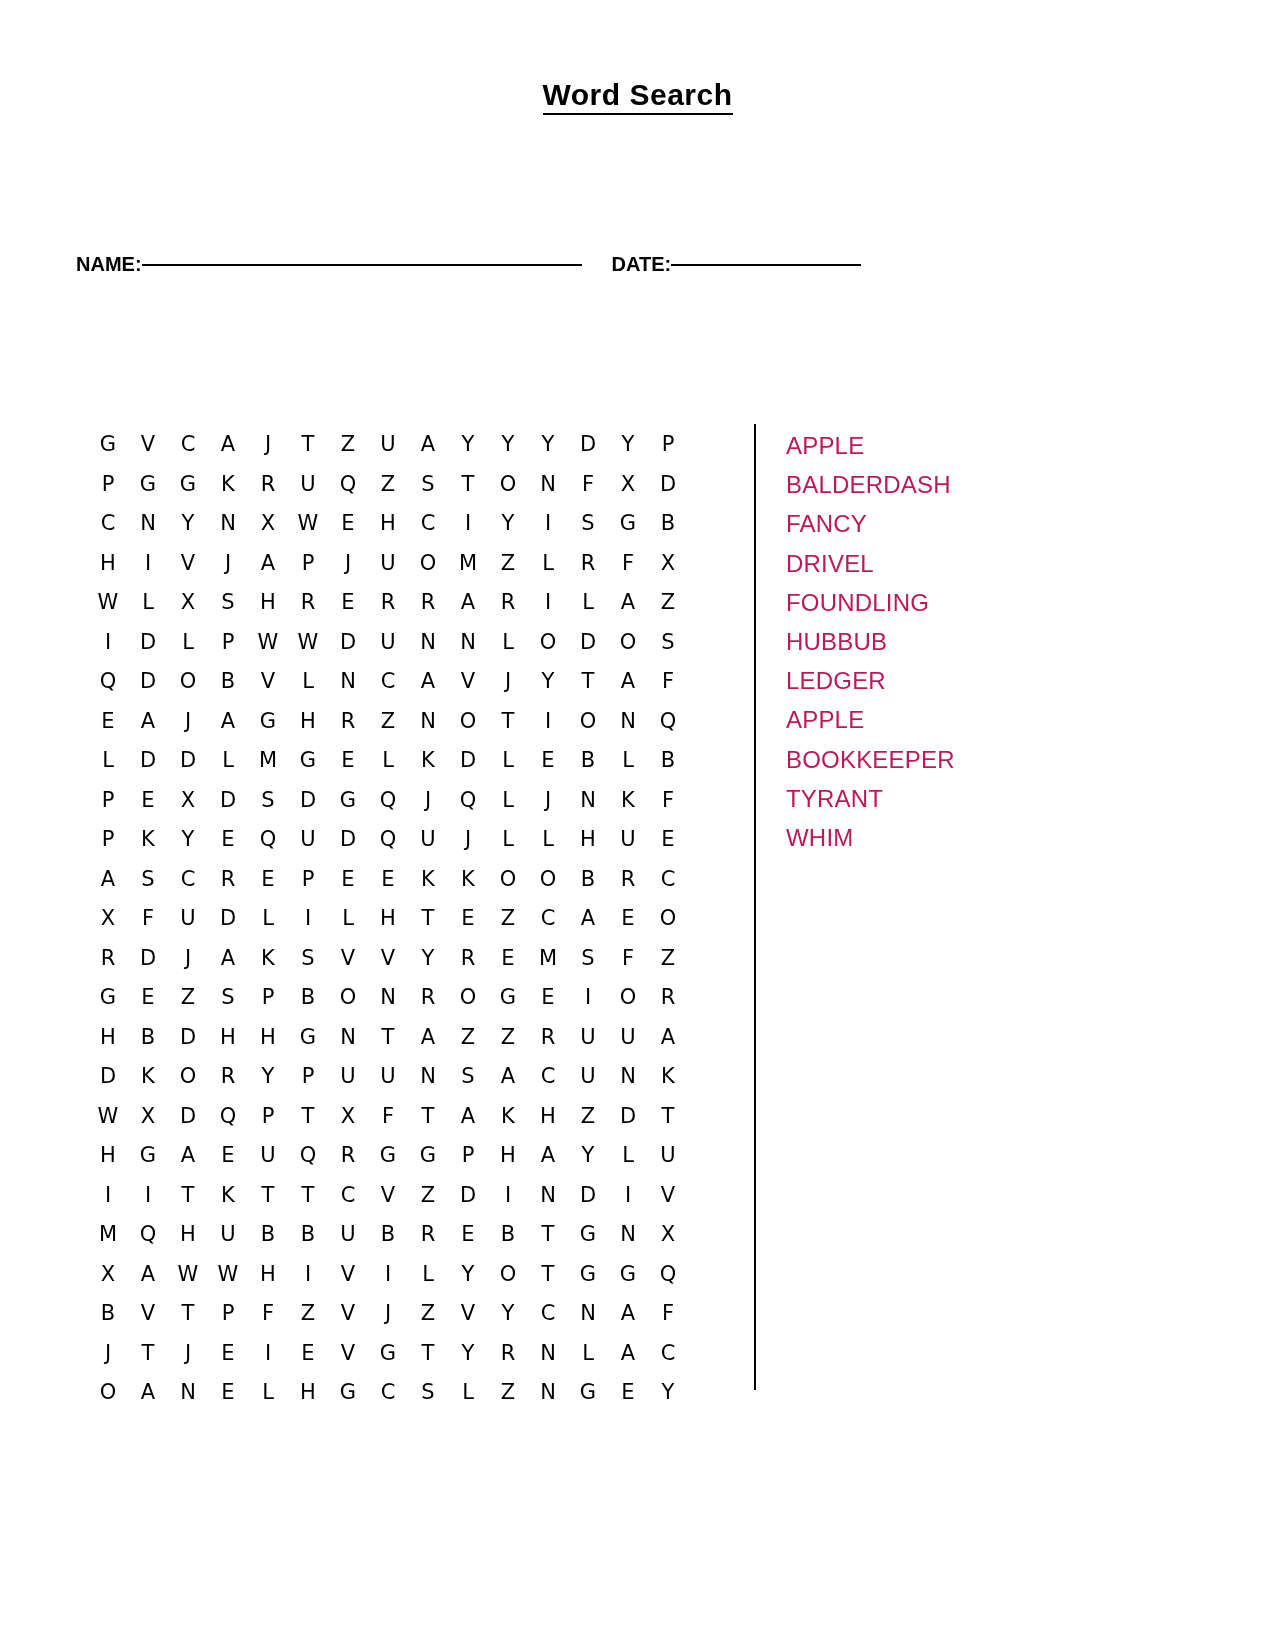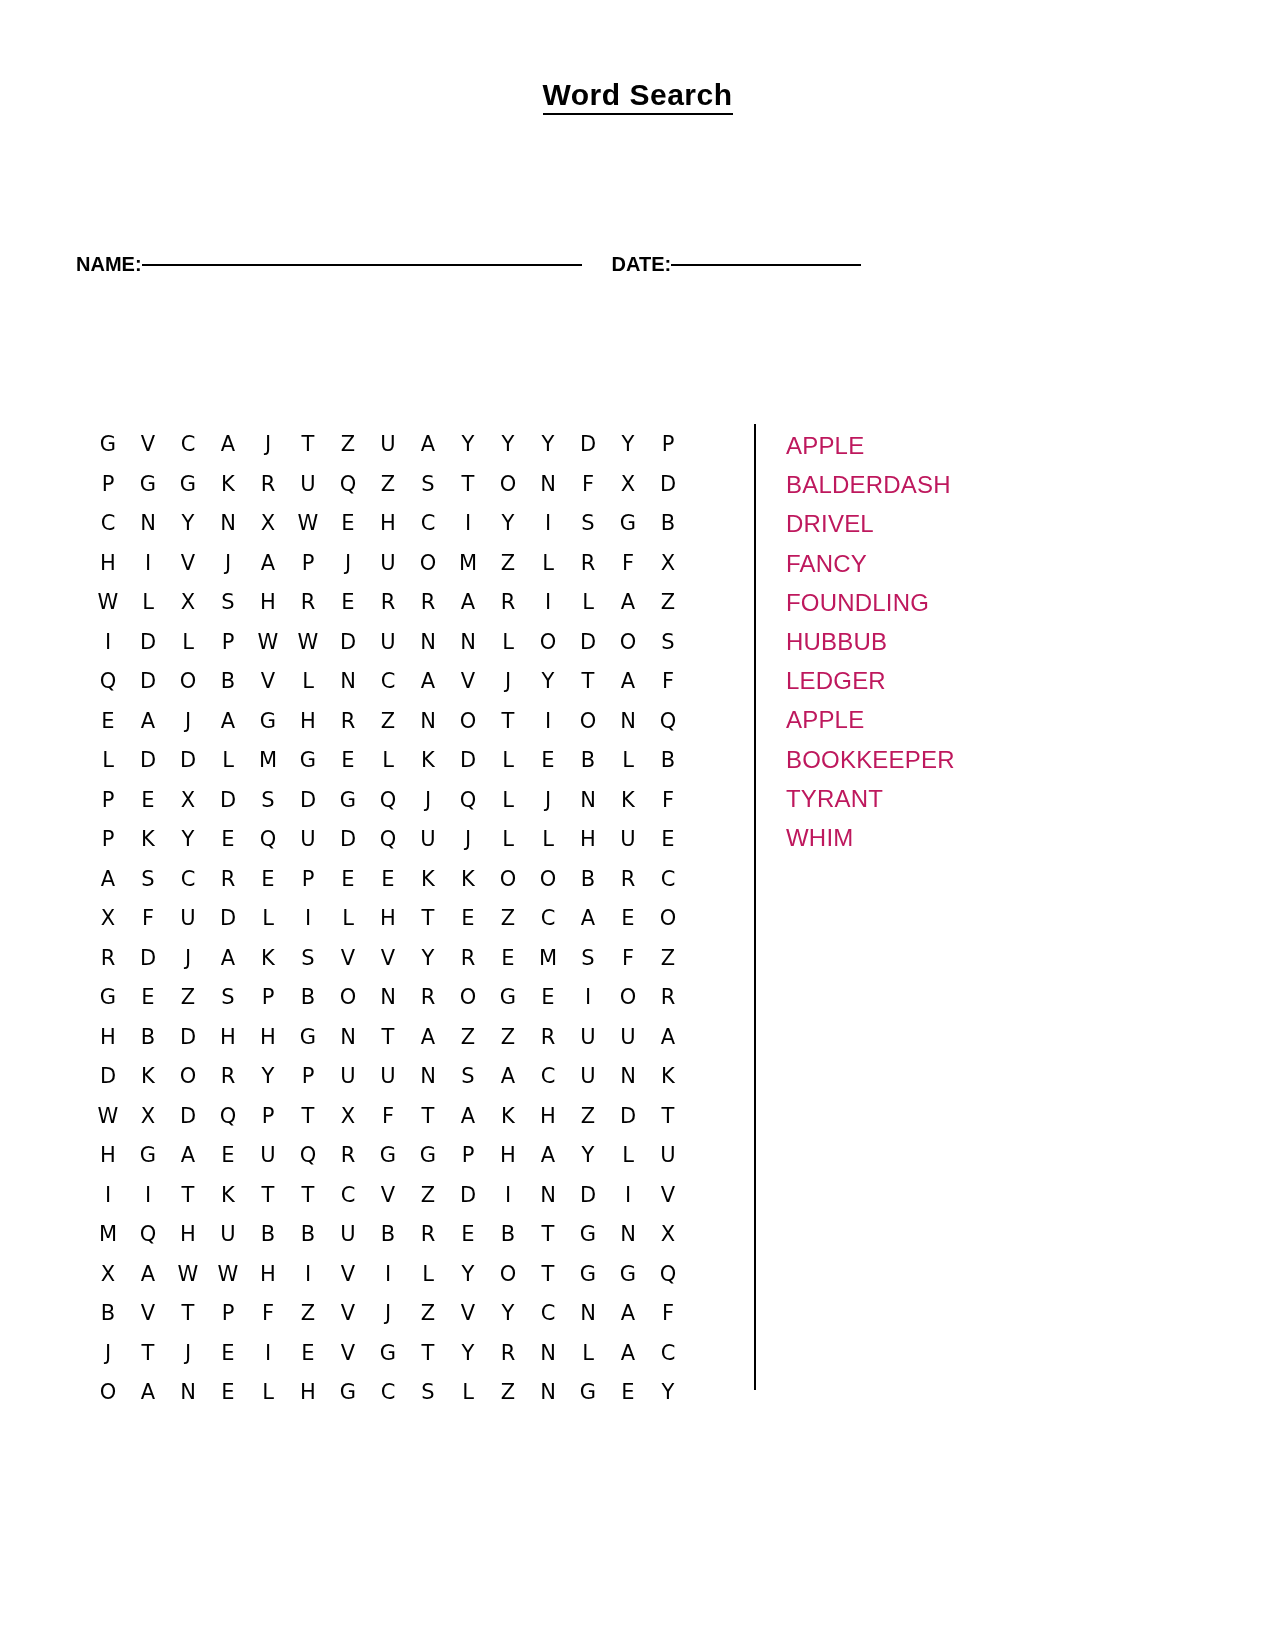--- a/index.html
+++ b/index.html
@@ -545,22 +545,22 @@
         <div class="cell">E</div>
         <div class="cell">Y</div>
       </div>
     </div>
 
   <div class="divider"></div>
 
   <div class="words">
       <div class="word">APPLE</div>
       <div class="word">BALDERDASH</div>
+      <div class="word">FANCY</div>
       <div class="word">DRIVEL</div>
-      <div class="word">FANCY</div>
       <div class="word">FOUNDLING</div>
       <div class="word">HUBBUB</div>
       <div class="word">LEDGER</div>
       <div class="word">APPLE</div>
       <div class="word">BOOKKEEPER</div>
       <div class="word">TYRANT</div>
       <div class="word">WHIM</div>
     </div>
 
 </div>

